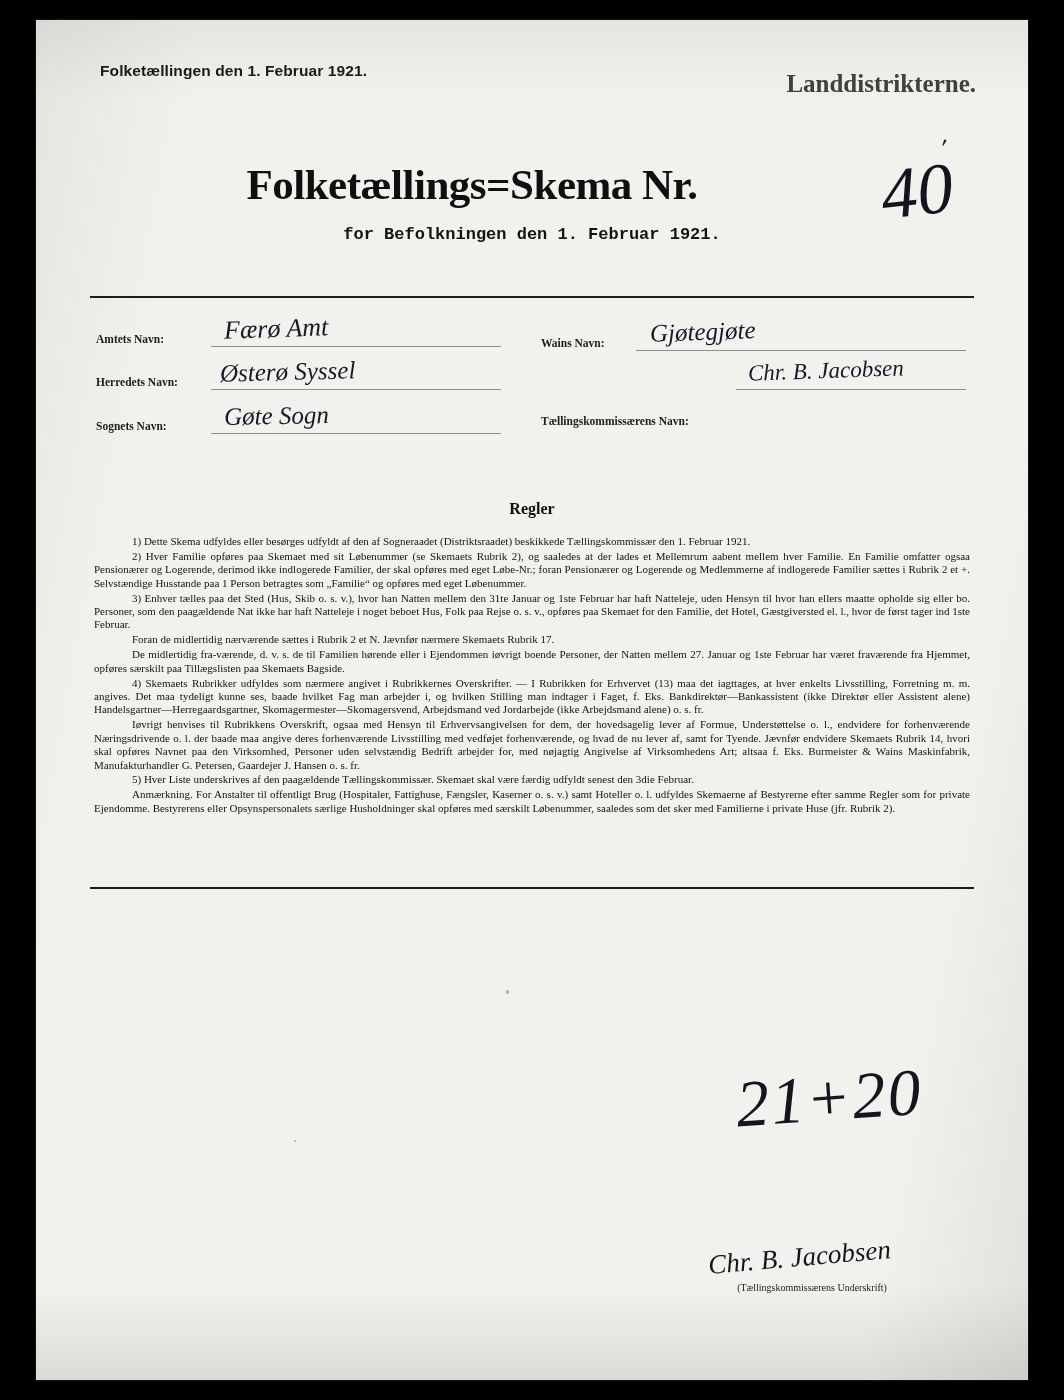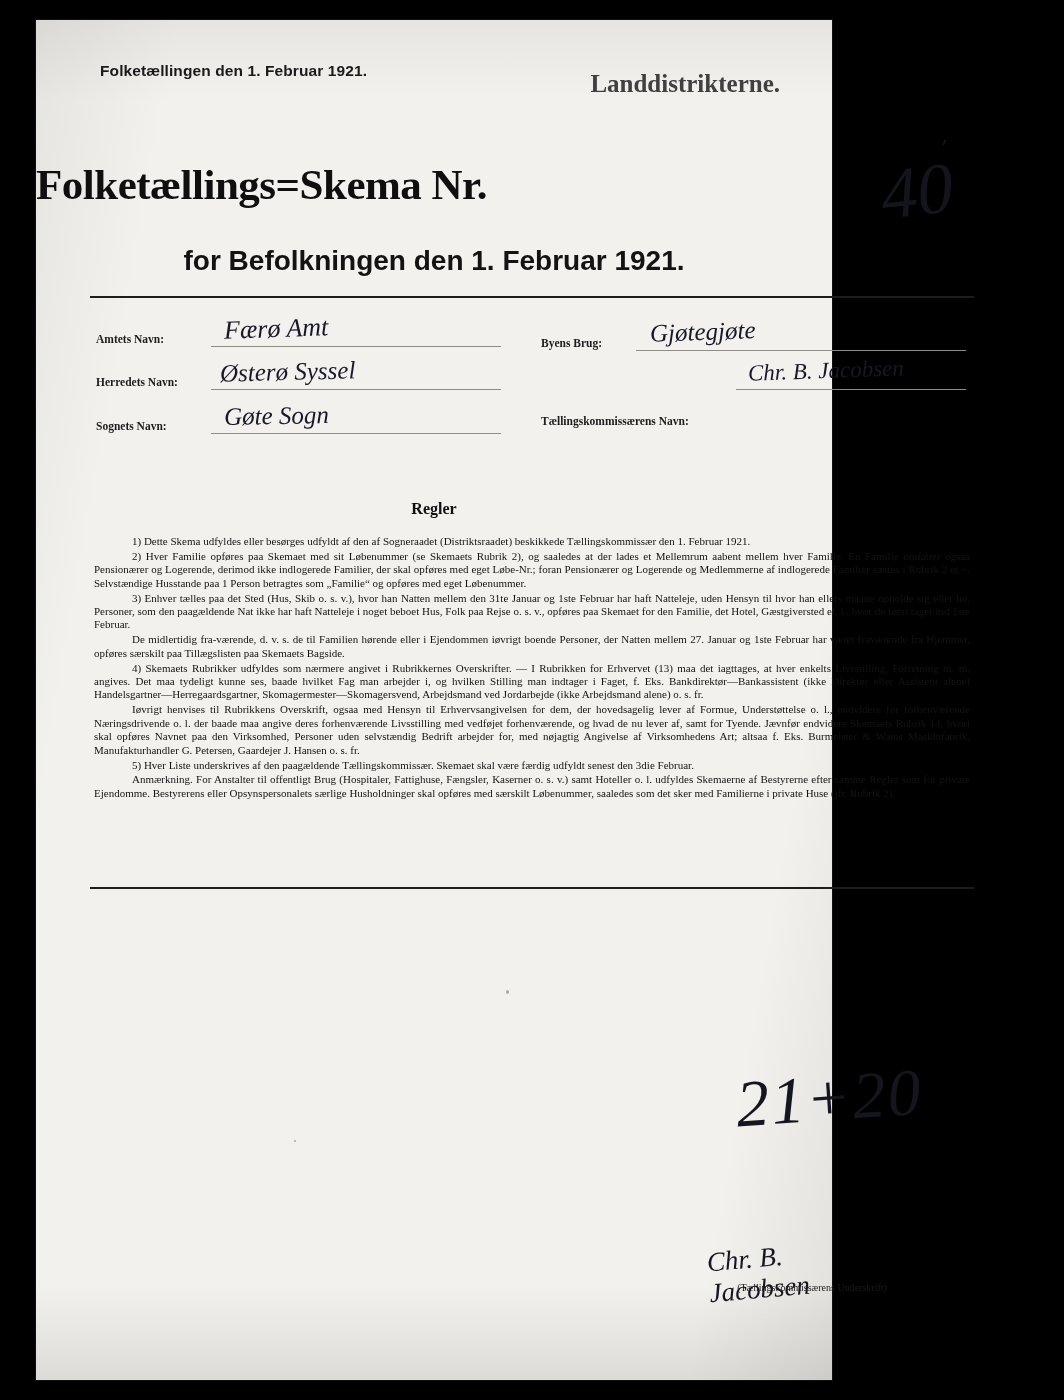--- a/index.html
+++ b/index.html
@@ -10,21 +10,21 @@
   body {
     width: 1064px;
     height: 1400px;
     font-family: "Liberation Sans", sans-serif;
     overflow: hidden;
   }
   .page {
     position: absolute;
     left: 36px;
     top: 20px;
-    width: 796px;
+    width: 992px;
     height: 1360px;
     background: #f2f1ee;
     box-shadow: 0 0 0 1px #111;
   }
   
   .page::before {
     content: "";
     position: absolute;
     inset: 0;
     background:
@@ -54,20 +54,21 @@
     font-weight: bold;
     color: #404040;
     font-family: "Liberation Serif", serif;
   }
 
   .title {
     position: absolute;
     left: 0;
     right: 0;
     top: 140px;
+    text-align: center;
     font-family: "Liberation Serif", serif;
     font-size: 43px;
     font-weight: bold;
     color: #0f0f0f;
     letter-spacing: -0.5px;
   }
   .title .nrbox {
     display: inline-block;
     position: relative;
     width: 120px;
@@ -88,25 +89,24 @@
     top: -14px;
     font-size: 26px;
     transform: rotate(20deg);
   }
 
   .subtitle {
     position: absolute;
     left: 0; right: 0;
     top: 205px;
     text-align: center;
-    font-family: Liberation Sans, sans-serif;
-    font-size: 28px;
+    font-family: Liberation Mono, monospace;
+    font-size: 17px;
     font-weight: bold;
     color: #131313;
-    margin-top: 20px;
   }
 
   .rule {
     position: absolute;
     background: #1d1d1d;
   }
   .rule.top { left: 54px; top: 276px; width: 884px; height: 2px; }
   .rule.bottom { left: 54px; top: 867px; width: 884px; height: 2px; }
 
   .field-label {
@@ -220,34 +220,35 @@
     <div class="hand" style="left:188px; top:294px; font-size:26px; transform:rotate(-2deg);">Færø Amt</div>
 
     <div class="field-label" style="left:60px; top:356px;">Herredets Navn:</div>
     <div class="field-line" style="left:175px; top:368px; width:290px;"></div>
     <div class="hand" style="left:184px; top:338px; font-size:25px; transform:rotate(-1.5deg);">Østerø Syssel</div>
 
     <div class="field-label" style="left:60px; top:400px;">Sognets Navn:</div>
     <div class="field-line" style="left:175px; top:412px; width:290px;"></div>
     <div class="hand" style="left:188px; top:382px; font-size:25px; transform:rotate(-1deg);">Gøte Sogn</div>
 
-    <div class="field-label" style="left:505px; top:317px;">Byens Brug:</div>
+    <div class="field-label" style="left:505px; top:317px;">Wains Navn:</div>
     <div class="field-line" style="left:600px; top:329px; width:330px;"></div>
     <div class="hand" style="left:614px; top:298px; font-size:25px; transform:rotate(-2deg);">Gjøtegjøte</div>
 
     <div class="field-label" style="left:505px; top:355px;margin-top:40px;">Tællingskommissærens Navn:</div>
     <div class="field-line" style="left:700px; top:368px; width:230px;"></div>
     <div class="hand" style="left:712px; top:338px; font-size:23px; transform:rotate(-2deg);">Chr. B. Jacobsen</div>
 
     <div class="regler">Regler</div>
 
     <div class="rules">
       <p>1) Dette Skema udfyldes eller besørges udfyldt af den af Sogneraadet (Distriktsraadet) beskikkede Tællingskommissær den 1. Februar 1921.</p>
       <p>2) Hver Familie opføres paa Skemaet med sit Løbenummer (se Skemaets Rubrik 2), og saaledes at der lades et Mellemrum aabent mellem hver Familie. En Familie omfatter ogsaa Pensionærer og Logerende, derimod ikke indlogerede Familier, der skal opføres med eget Løbe-Nr.; foran Pensionærer og Logerende og Medlemmerne af indlogerede Familier sættes i Rubrik 2 et +. Selvstændige Husstande paa 1 Person betragtes som „Familie“ og opføres med eget Løbenummer.</p>
       <p>3) Enhver tælles paa det Sted (Hus, Skib o. s. v.), hvor han Natten mellem den 31te Januar og 1ste Februar har haft Natteleje, uden Hensyn til hvor han ellers maatte opholde sig eller bo. Personer, som den paagældende Nat ikke har haft Natteleje i noget beboet Hus, Folk paa Rejse o. s. v., opføres paa Skemaet for den Familie, det Hotel, Gæstgiversted el. l., hvor de først tager ind 1ste Februar.</p>
+      <p>Foran de midlertidig nærværende sættes i Rubrik 2 et N. Jævnfør nærmere Skemaets Rubrik 17.</p>
       <p>De midlertidig fra-værende, d. v. s. de til Familien hørende eller i Ejendommen iøvrigt boende Personer, der Natten mellem 27. Januar og 1ste Februar har været fraværende fra Hjemmet, opføres særskilt paa Tillægslisten paa Skemaets Bagside.</p>
       <p>4) Skemaets Rubrikker udfyldes som nærmere angivet i Rubrikkernes Overskrifter. — I Rubrikken for Erhvervet (13) maa det iagttages, at hver enkelts Livsstilling, Forretning m. m. angives. Det maa tydeligt kunne ses, baade hvilket Fag man arbejder i, og hvilken Stilling man indtager i Faget, f. Eks. Bankdirektør—Bankassistent (ikke Direktør eller Assistent alene) Handelsgartner—Herregaardsgartner, Skomagermester—Skomagersvend, Arbejdsmand ved Jordarbejde (ikke Arbejdsmand alene) o. s. fr.</p>
       <p>Iøvrigt henvises til Rubrikkens Overskrift, ogsaa med Hensyn til Erhvervsangivelsen for dem, der hovedsagelig lever af Formue, Understøttelse o. l., endvidere for forhenværende Næringsdrivende o. l. der baade maa angive deres forhenværende Livsstilling med vedføjet forhenværende, og hvad de nu lever af, samt for Tyende. Jævnfør endvidere Skemaets Rubrik 14, hvori skal opføres Navnet paa den Virksomhed, Personer uden selvstændig Bedrift arbejder for, med nøjagtig Angivelse af Virksomhedens Art; altsaa f. Eks. Burmeister &amp; Wains Maskinfabrik, Manufakturhandler G. Petersen, Gaardejer J. Hansen o. s. fr.</p>
       <p>5) Hver Liste underskrives af den paagældende Tællingskommissær. Skemaet skal være færdig udfyldt senest den 3die Februar.</p>
       <p>Anmærkning. For Anstalter til offentligt Brug (Hospitaler, Fattighuse, Fængsler, Kaserner o. s. v.) samt Hoteller o. l. udfyldes Skemaerne af Bestyrerne efter samme Regler som for private Ejendomme. Bestyrerens eller Opsynspersonalets særlige Husholdninger skal opføres med særskilt Løbenummer, saaledes som det sker med Familierne i private Huse (jfr. Rubrik 2).</p>
     </div>
 
     <div class="rule bottom"></div>
 
     <div class="hand-sum">21+20</div>

